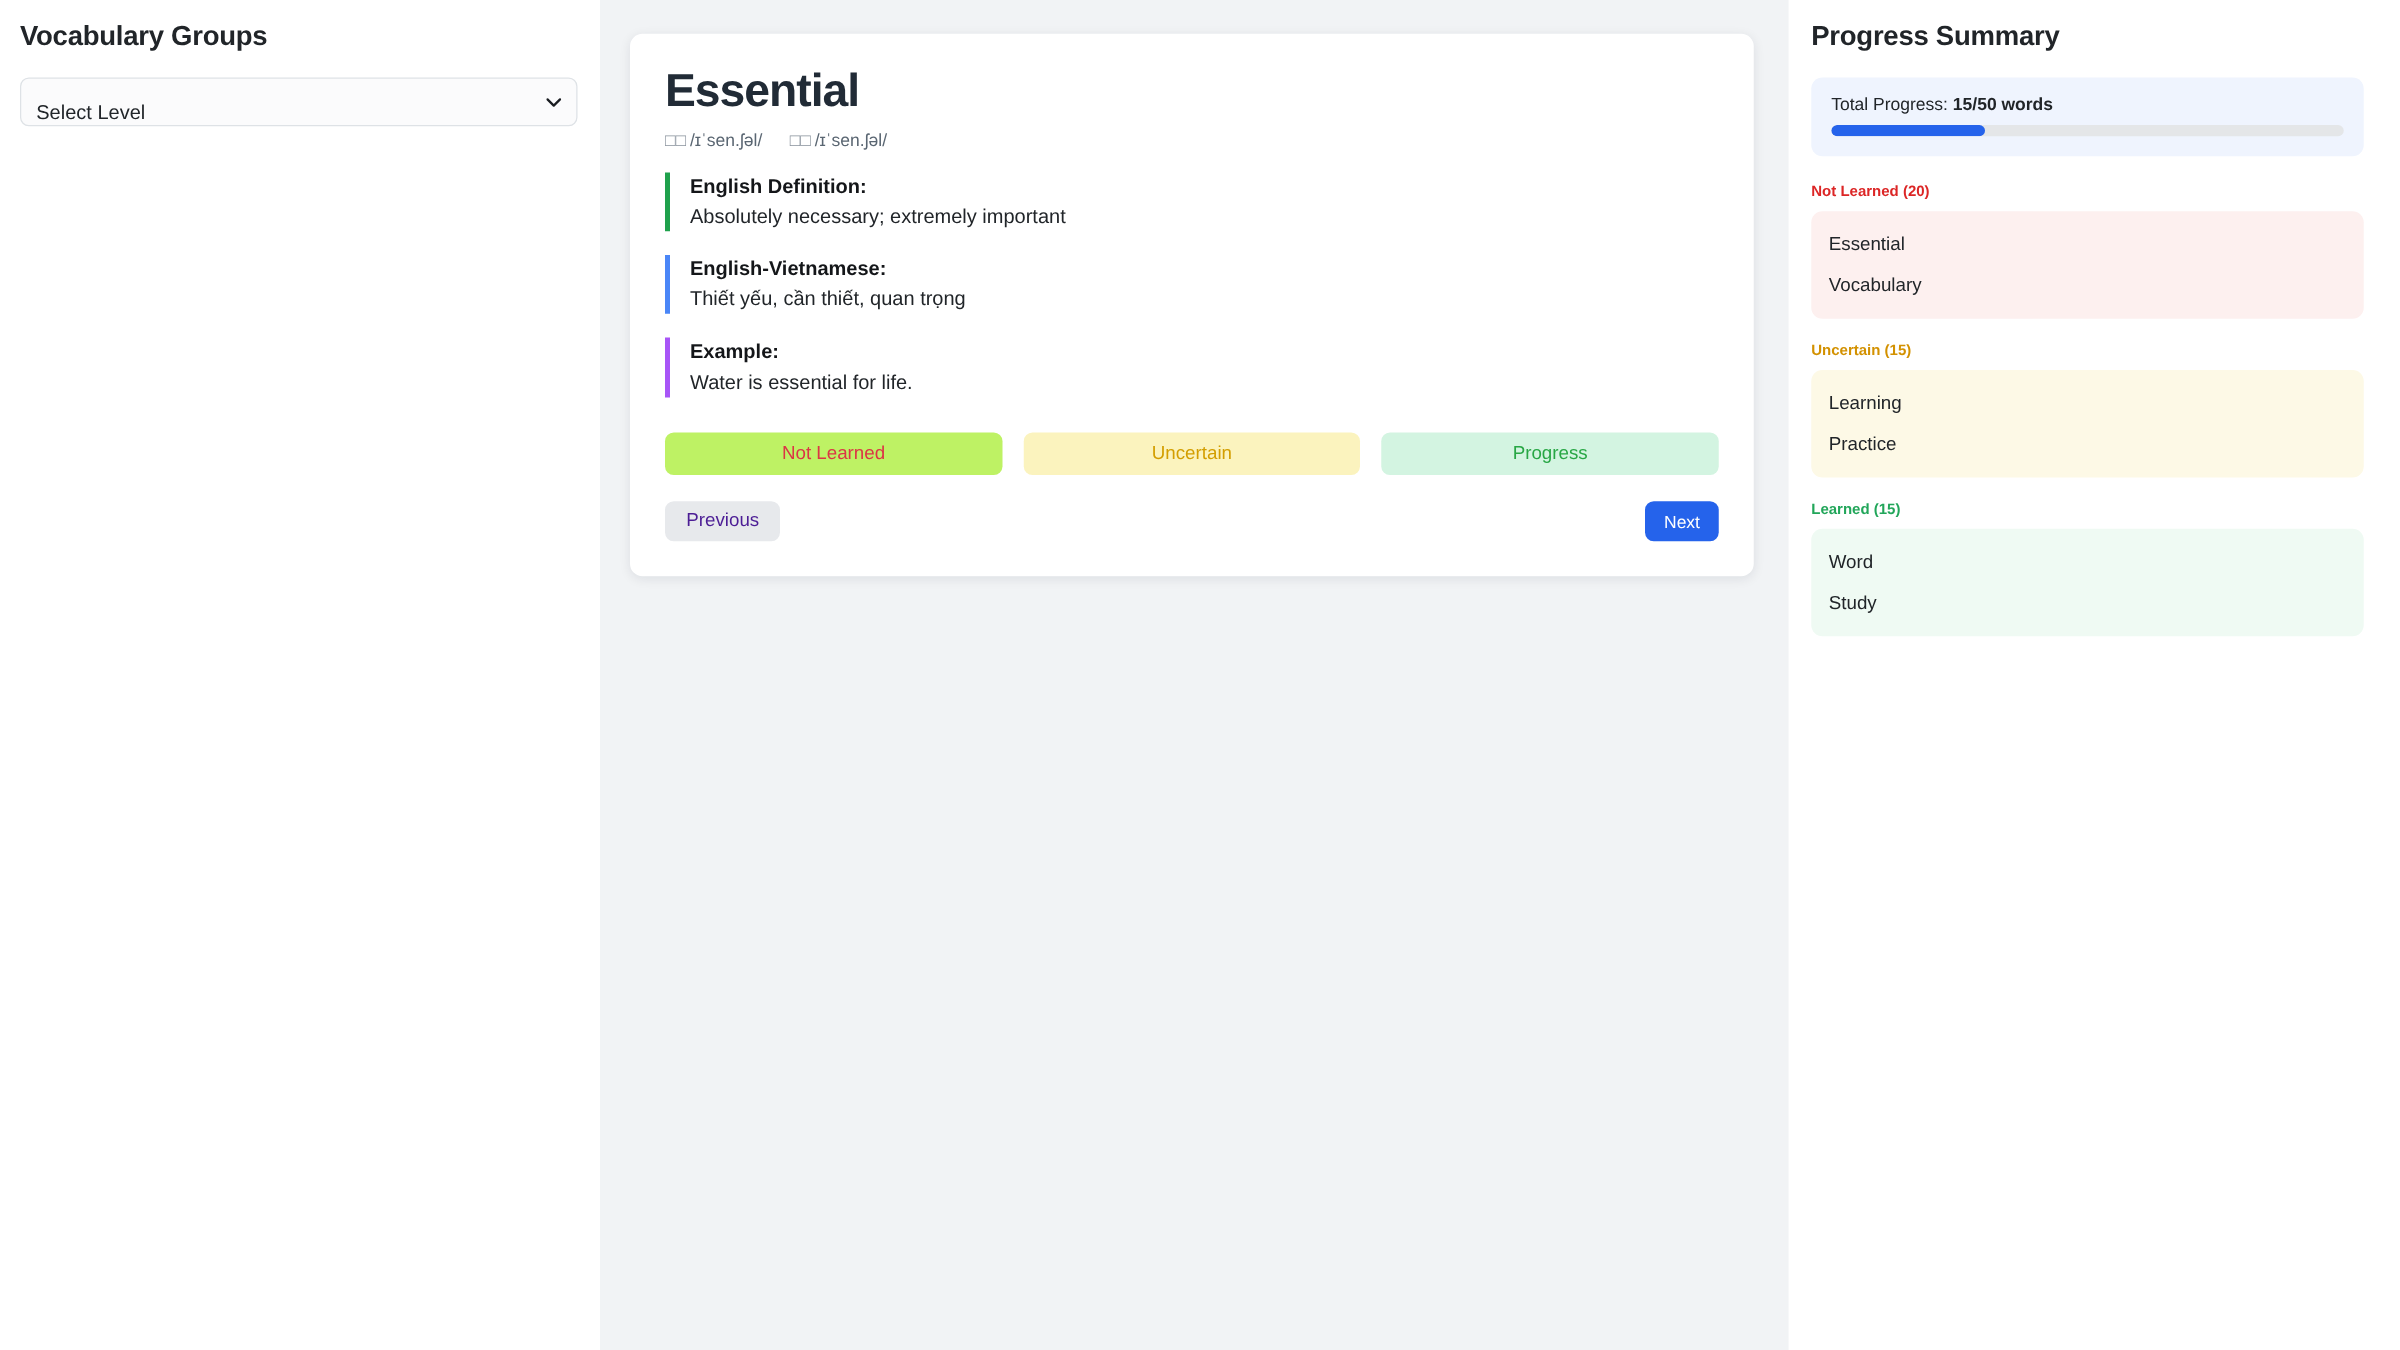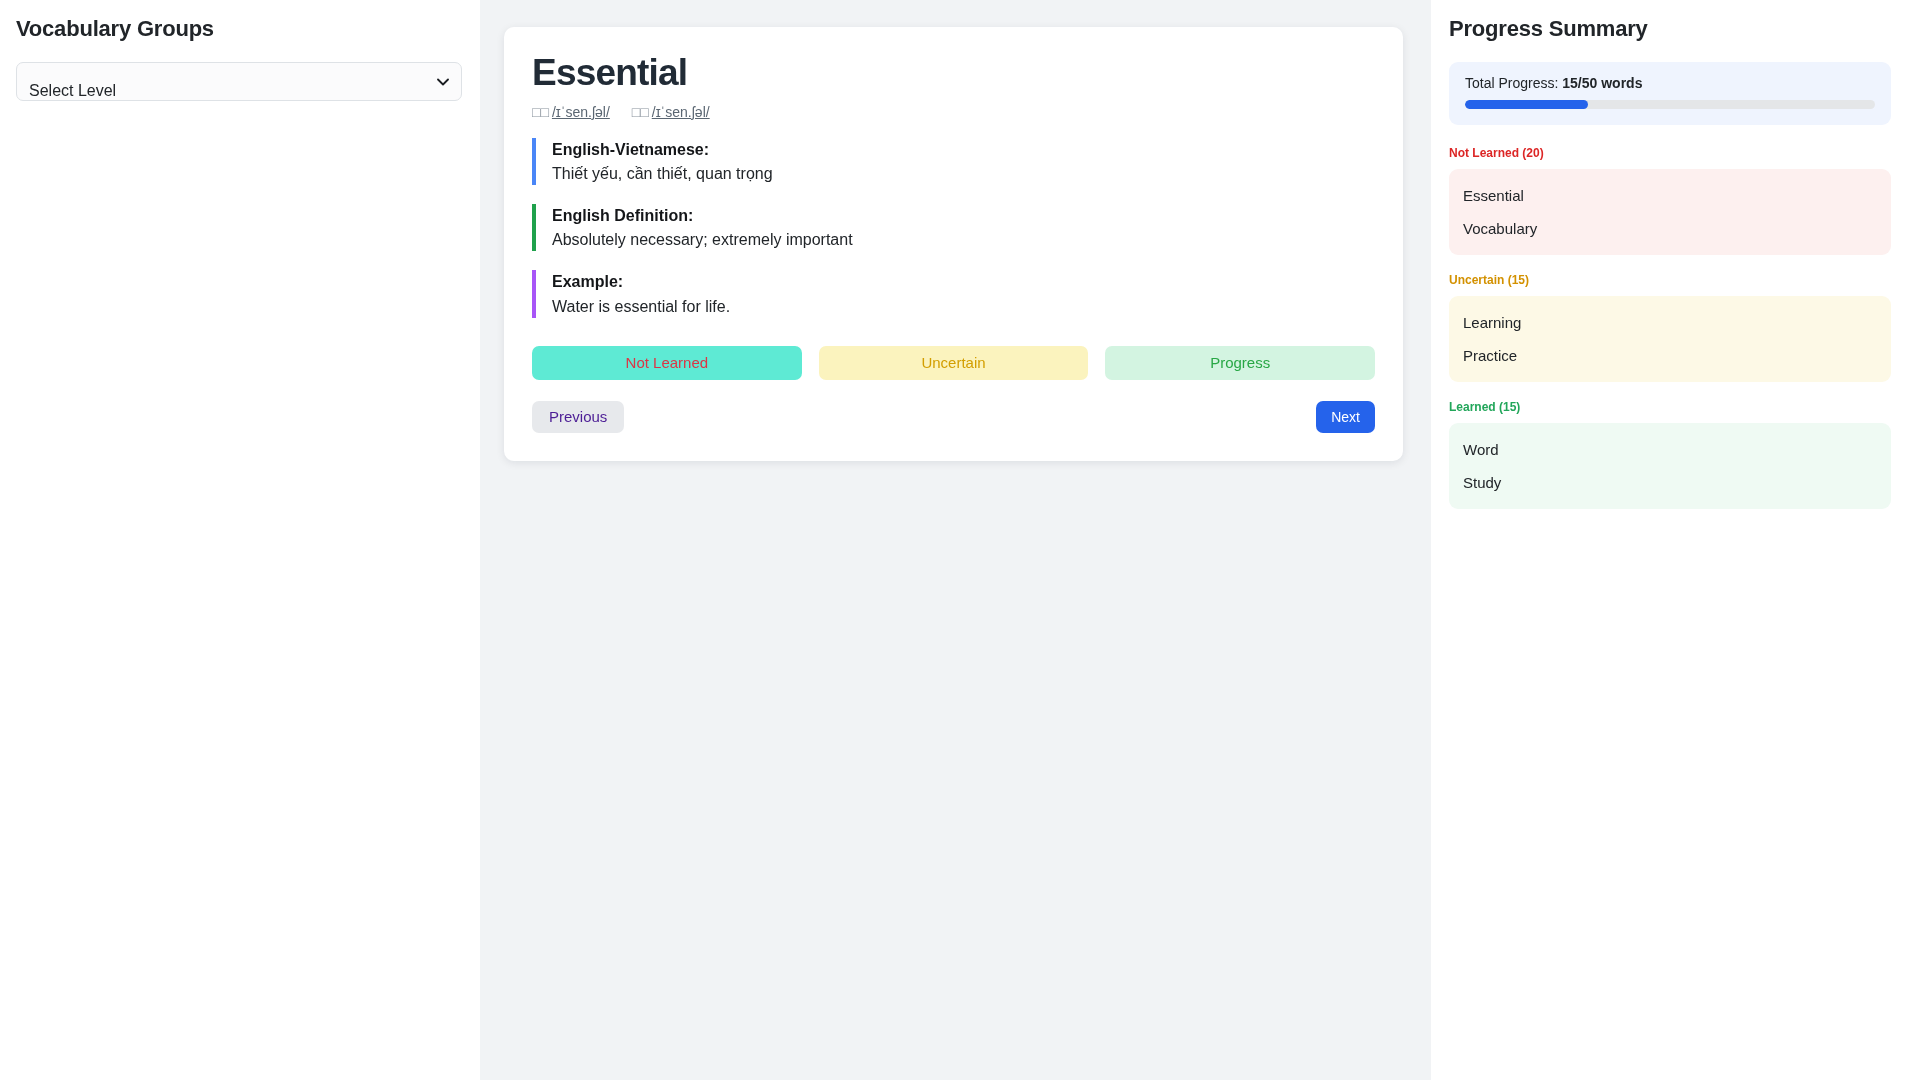--- a/index.html
+++ b/index.html
@@ -103,21 +103,20 @@
     letter-spacing: -0.8px;
     line-height: 1.1;
   }
 
   .pron-row {
     margin-top: 10px;
     display: flex;
     gap: 22px;
     font-size: 14px;
     color: #5a6672;
-    text-decoration: underline;
   }
 
   .pron-item { white-space: nowrap; }
   .pron-flag {
     display: inline-block;
     margin-right: 3px;
     color: #8a939d;
   }
 
   .def-list { margin-top: 18px; }
@@ -283,36 +282,36 @@
       <div class="pron-row">
         <span class="pron-item">
           <span class="pron-flag">□□</span><span>/ɪˈsen.ʃəl/</span>
         </span>
         <span class="pron-item">
           <span class="pron-flag">□□</span><span>/ɪˈsen.ʃəl/</span>
         </span>
       </div>
 
       <div class="def-list">
+        <div class="def-block green" style="border-left-color: rgb(31, 161, 76);">
+          <div class="def-label">English Definition:</div>
+          <div class="def-value">Absolutely necessary; extremely important</div>
+        </div>
         <div class="def-block" style="border-left-color: rgb(74, 134, 247);">
           <div class="def-label">English-Vietnamese:</div>
           <div class="def-value">Thiết yếu, cần thiết, quan trọng</div>
-        </div>
-        <div class="def-block green" style="border-left-color: rgb(31, 161, 76);">
-          <div class="def-label">English Definition:</div>
-          <div class="def-value">Absolutely necessary; extremely important</div>
         </div>
         <div class="def-block purple" style="border-left-color: rgb(168, 85, 247);">
           <div class="def-label">Example:</div>
           <div class="def-value">Water is essential for life.</div>
         </div>
       </div>
 
       <div class="status-row">
-        <button class="status-btn not-learned" style="background: #5eead4; color: rgb(220, 53, 69);">Not Learned</button>
+        <button class="status-btn not-learned" style="background: #bef264; color: rgb(220, 53, 69);">Not Learned</button>
         <button class="status-btn uncertain" style="background: rgb(251, 243, 190); color: rgb(211, 158, 0);">Uncertain</button>
         <button class="status-btn learned" style="background: rgb(211, 244, 225); color: rgb(40, 167, 69);">Progress</button>
       </div>
 
       <div class="nav-row">
         <button class="prev-btn">Previous</button>
         <button class="next-btn">Next</button>
       </div>
 
     </section>

